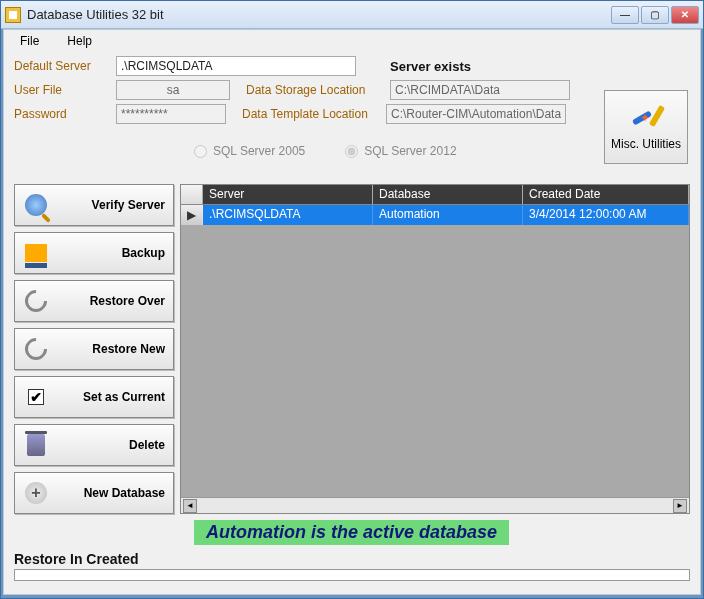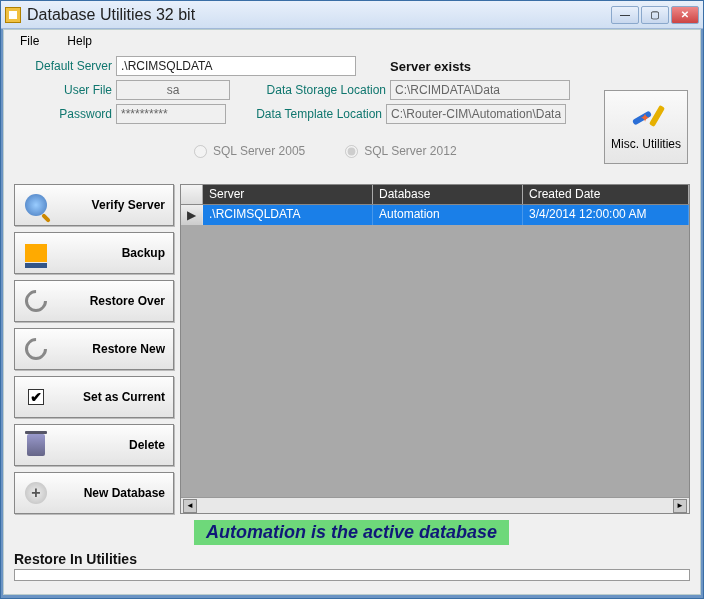--- a/index.html
+++ b/index.html
@@ -1,31 +1,31 @@
 <!DOCTYPE html>
 <html><head>
 <meta charset="utf-8">
 <style>
   * { box-sizing: border-box; margin: 0; padding: 0; font-family: 'Segoe UI', Tahoma, sans-serif; font-size: 12px; }
   body { background: #6b94c4; width: 704px; height: 599px; overflow: hidden; }
   .window { width: 704px; height: 599px; background: #6b94c4; border: 1px solid #3a6ea5; }
   .titlebar { height: 28px; background: linear-gradient(#e8f0fb, #d0dff2); border-bottom: 1px solid #a0b8d8; display: flex; align-items: center; padding: 0 4px; }
   .titlebar-icon { width: 16px; height: 16px; margin-right: 6px; background: #f0c040; border: 1px solid #b08000; position: relative; }
   .titlebar-icon::after { content: ''; position: absolute; left: 3px; top: 3px; width: 8px; height: 8px; background: #fff; }
-  .titlebar-title { flex: 1; color: #222; font-size: 16px; }
+  .titlebar-title { flex: 1; color: #222; font-size: 13px; }
   .win-controls { display: flex; gap: 2px; }
   .win-btn { width: 28px; height: 18px; background: linear-gradient(#e8f0fb, #c8d8ee); border: 1px solid #8aa8cc; border-radius: 2px; display: flex; align-items: center; justify-content: center; font-size: 10px; cursor: pointer; }
   .win-btn.close { background: linear-gradient(#e88, #c44); color: #fff; font-weight: bold; }
   .client { background: #f0f0f0; height: 566px; border: 1px solid #bcc; margin: 0 2px 2px 2px; position: relative; }
   .menubar { height: 22px; display: flex; align-items: center; padding: 2px 8px; gap: 12px; }
   .menu-item { padding: 2px 8px; cursor: pointer; }
   .form-area { padding: 4px 10px 2px 10px; display: flex; gap: 8px; }
   .left-form { flex: 1; }
   .form-row { display: flex; align-items: center; margin-bottom: 4px; gap: 4px; }
-  .lbl { display: inline-block; color: #0f766e; text-align: right; }
+  .lbl { display: inline-block; color: #a16207; }
   .lbl.w100 { width: 98px; }
   .lbl.w140 { width: 140px; }
   .input { height: 20px; border: 1px solid #aaa; background: #fff; padding: 1px 4px; font-size: 12px; color: #222; }
   .input.ro { background: #f0f0f0; color: #666; }
   .server-exists { font-weight: bold; font-size: 13px; color: #111; }
   .misc-util { position: absolute; right: 12px; top: 60px; width: 84px; height: 74px; border: 1px solid #999; background: linear-gradient(#fafafa,#e6e6e6); display: flex; flex-direction: column; align-items: center; justify-content: center; gap: 6px; cursor: pointer; }
   .tools-icon { width: 32px; height: 28px; position: relative; }
   .tools-icon .wrench { position: absolute; left: 2px; top: 12px; width: 20px; height: 6px; background: #2a6ed6; border-radius: 3px; transform: rotate(-30deg); }
   .tools-icon .screw { position: absolute; right: 2px; top: 2px; width: 6px; height: 22px; background: #e6b000; border-radius: 2px; transform: rotate(30deg); }
   .tools-icon .star { position: absolute; left: 10px; top: 8px; color: #e63; font-size: 12px; }
@@ -185,16 +185,16 @@
         </div>
         <div class="grid-body"></div>
         <div class="hscroll">
           <div class="scroll-arrow">◄</div>
           <div class="scroll-arrow">►</div>
         </div>
       </div>
     </div>
 
     <div class="status-banner">Automation is the active database</div>
-    <div class="progress-label">Restore In Utilities</div>
+    <div class="progress-label">Restore In Created</div>
     <div class="progress-bar"></div>
   </div>
 </div>
 
 </body></html>

